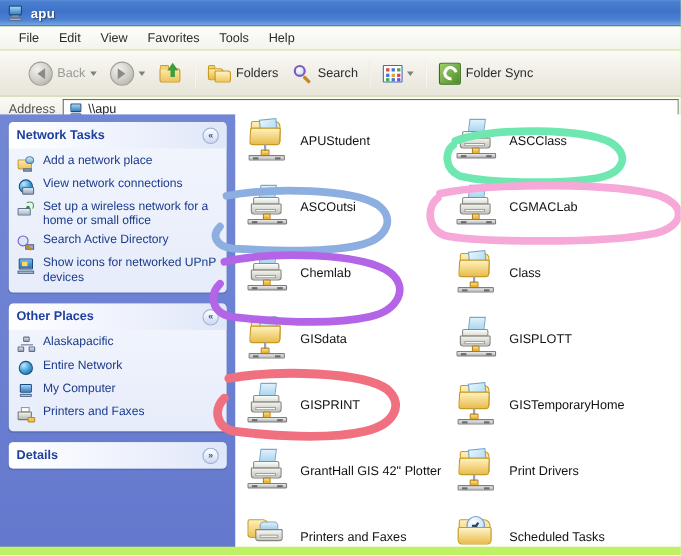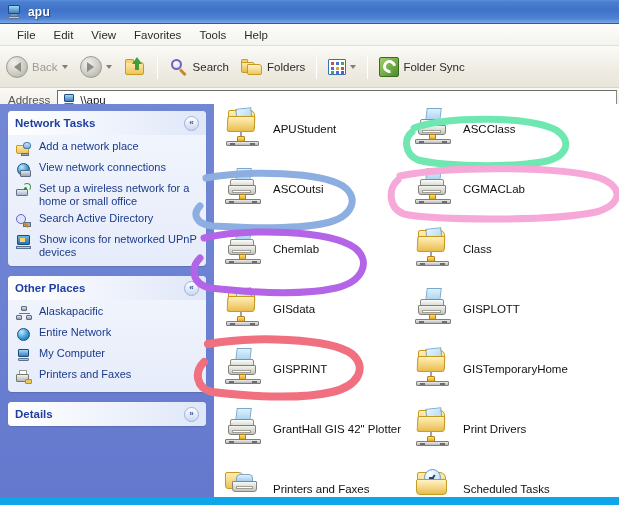--- a/index.html
+++ b/index.html
@@ -7,21 +7,21 @@
     margin: 0; padding: 0;
     width: 619px; height: 505px;
     overflow: hidden;
     font-family: "Liberation Sans", sans-serif;
     background: #ffffff;
   }
   #app {
     position: relative;
     width: 619px; height: 505px;
     overflow: hidden;
-    background: #0ea5e9;
+    background: #bef264;
   }
 
   
   .titlebar {
     position: absolute; left:0; top:0; width:619px; height:24px;
     background: linear-gradient(to bottom,
         #5a8cd8 0%, #4a7fd0 8%, #3f72c8 45%, #4d82d4 80%, #7aa6e4 100%);
     display: flex; align-items: center;
     padding-left: 6px;
     border-bottom: 1px solid #2a5aa8;
@@ -60,21 +60,21 @@
   .menu-item {
     font-size:11.5px; color:#2b2b2b; padding:2px 9px;
     cursor:default; white-space:nowrap;
   }
 
   
   .toolbar {
     position:absolute; left:0; top:46px; width:619px; height:42px;
     background: linear-gradient(to bottom,#fbfaf6 0%,#efede4 55%,#e8e5da 100%);
     display:flex; align-items:center;
-    padding-left:0;
+    padding-left:20px;
     border-bottom:1px solid #d6d3c6;
   }
   .tb-btn {
     display:flex; align-items:center; height:32px;
     padding:0 5px; border:1px solid transparent; border-radius:3px;
     cursor:default; white-space:nowrap;
   }
   .tb-label { font-size:11.5px; color:#2b2b2b; margin-left:4px; }
   .tb-label.dim { color:#9a9a96; }
   .tb-sep {
@@ -498,34 +498,34 @@
         <span class="fld"></span>
           <span class="tab"></span>
           <span class="arw"></span>
           <span class="stem"></span>
       </span>
     </div>
 
     <div class="tb-sep"></div>
 
     <div class="tb-btn">
-      <span class="ico-search">
-        <span class="lens"></span>
-          <span class="hndl"></span>
-      </span>
-      <span class="tb-label">Search</span>
-    </div>
-
-    <div class="tb-btn">
       <span class="ico-folders">
         <span class="t1"></span>
           <span class="f1"></span>
           <span class="f2"></span>
       </span>
       <span class="tb-label">Folders</span>
+    </div>
+
+    <div class="tb-btn">
+      <span class="ico-search">
+        <span class="lens"></span>
+          <span class="hndl"></span>
+      </span>
+      <span class="tb-label">Search</span>
     </div>
 
     <div class="tb-sep"></div>
 
     <div class="tb-btn">
       <span class="ico-views">
         <i style="left:2px;top:2px;background:#d84a4a"></i>
         <i style="left:7px;top:2px;background:#4a6fd8"></i>
         <i style="left:12px;top:2px;background:#4aa84a"></i>
         <i style="left:2px;top:7px;background:#4a6fd8"></i>

